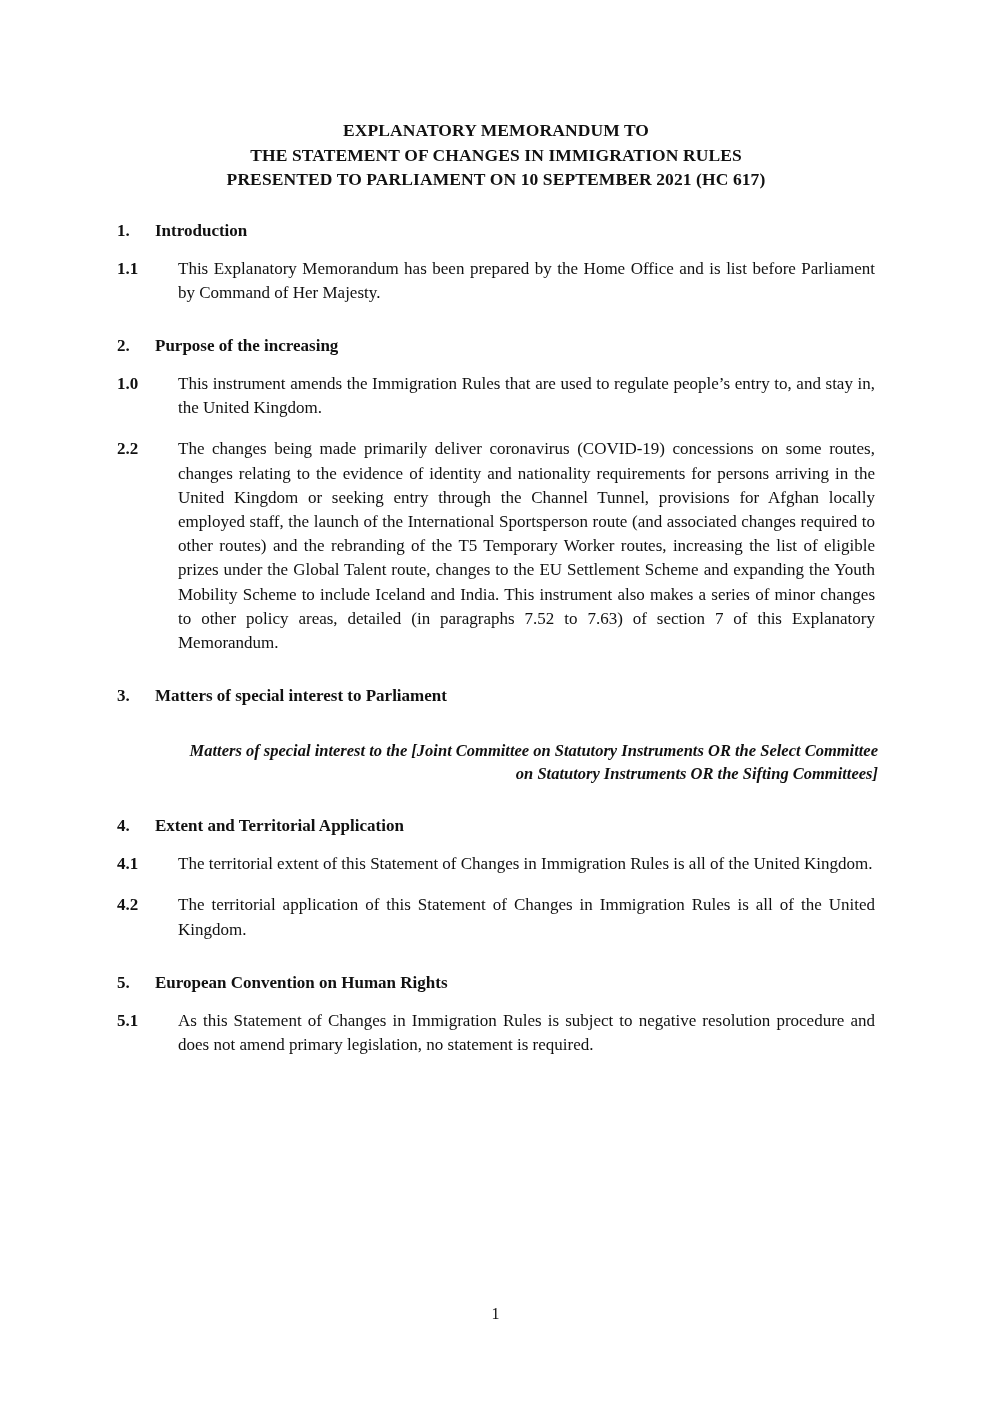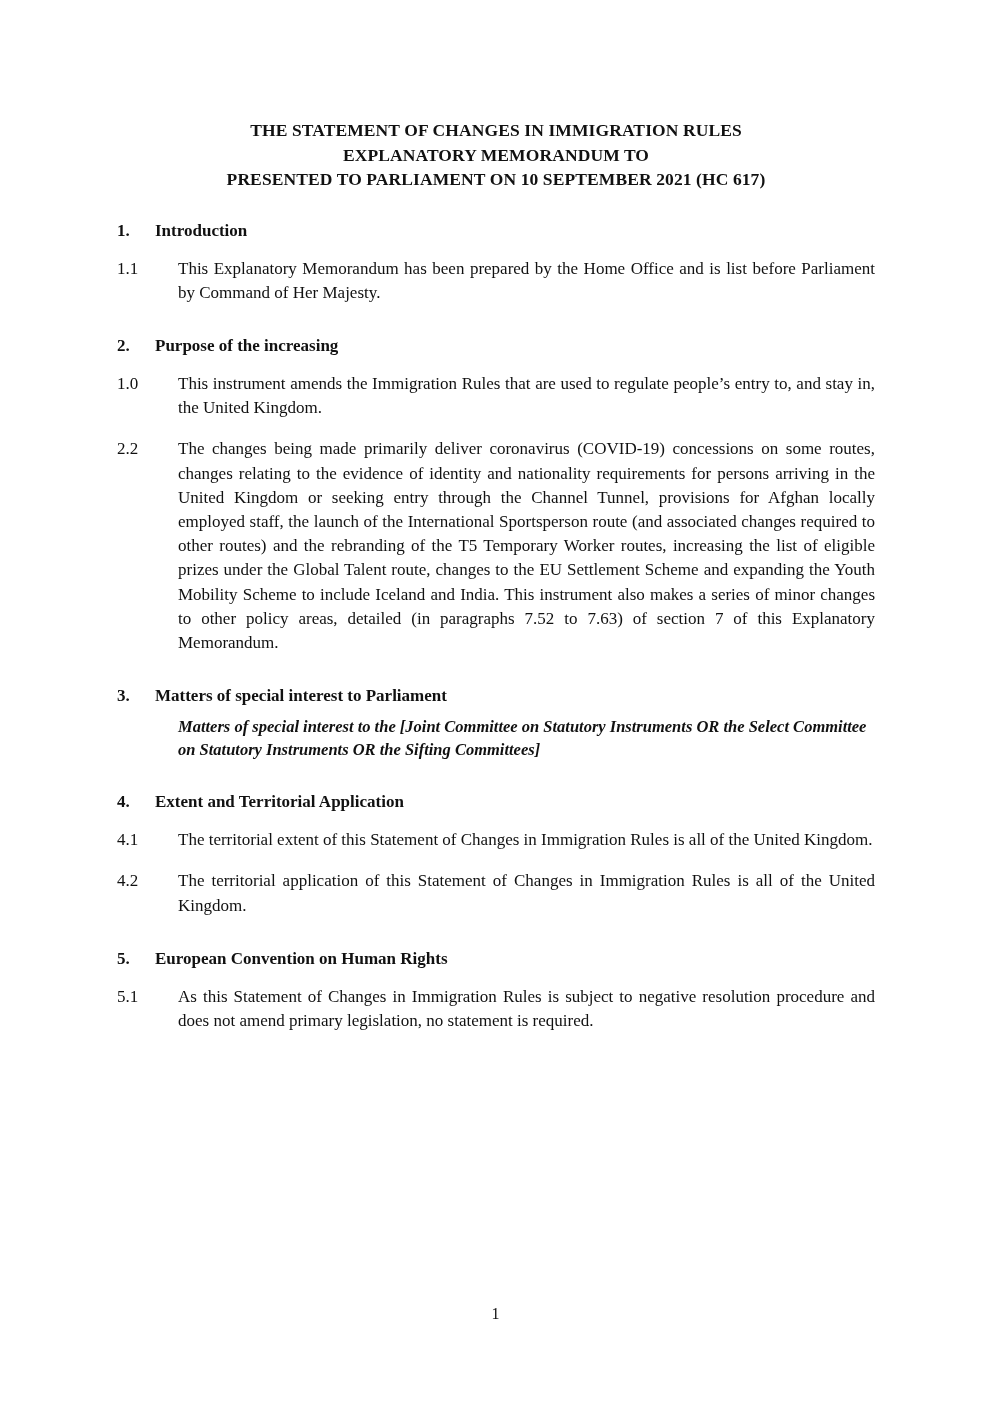--- a/index.html
+++ b/index.html
@@ -61,32 +61,33 @@
     font-size: 17px;
     line-height: 24.2px;
     text-align: justify;
     text-justify: inter-word;
   }
   .para .pnum {
     position: absolute;
     left: 0;
     top: 0;
     text-align: left;
+    font-weight: bold;
   }
   .para .ptext {
     display: block;
   }
   .subhead-italic {
-    margin-top: 8px;
+    margin-top: 32px;
     padding-left: 61px;
     font-weight: bold;
     font-style: italic;
     font-size: 16.5px;
     line-height: 23px;
-    text-align: left;
+    text-align: right;
     width: 700px;
   }
   .page-number {
     position: absolute;
     left: 0;
     right: 0;
     top: 1305px;
     text-align: center;
     font-size: 16px;
     line-height: 18px;
@@ -98,22 +99,22 @@
   .tight { margin-top: 15px; }
 </style>
 </head>
 <body>
 
 <div class="page">
 
   <div class="content">
 
     <div class="doc-title">
+      <span class="tline">EXPLANATORY MEMORANDUM TO</span>
       <span class="tline">THE STATEMENT OF CHANGES IN IMMIGRATION RULES</span>
-      <span class="tline">EXPLANATORY MEMORANDUM TO</span>
       <span class="tline">PRESENTED TO PARLIAMENT ON 10 SEPTEMBER 2021 (HC 617)</span>
     </div>
 
     <div class="section">
       <div class="section-heading">
         <span class="snum">1.</span>
         <span>Introduction</span>
       </div>
       <div class="para tight">
         <span class="pnum">1.1</span>

